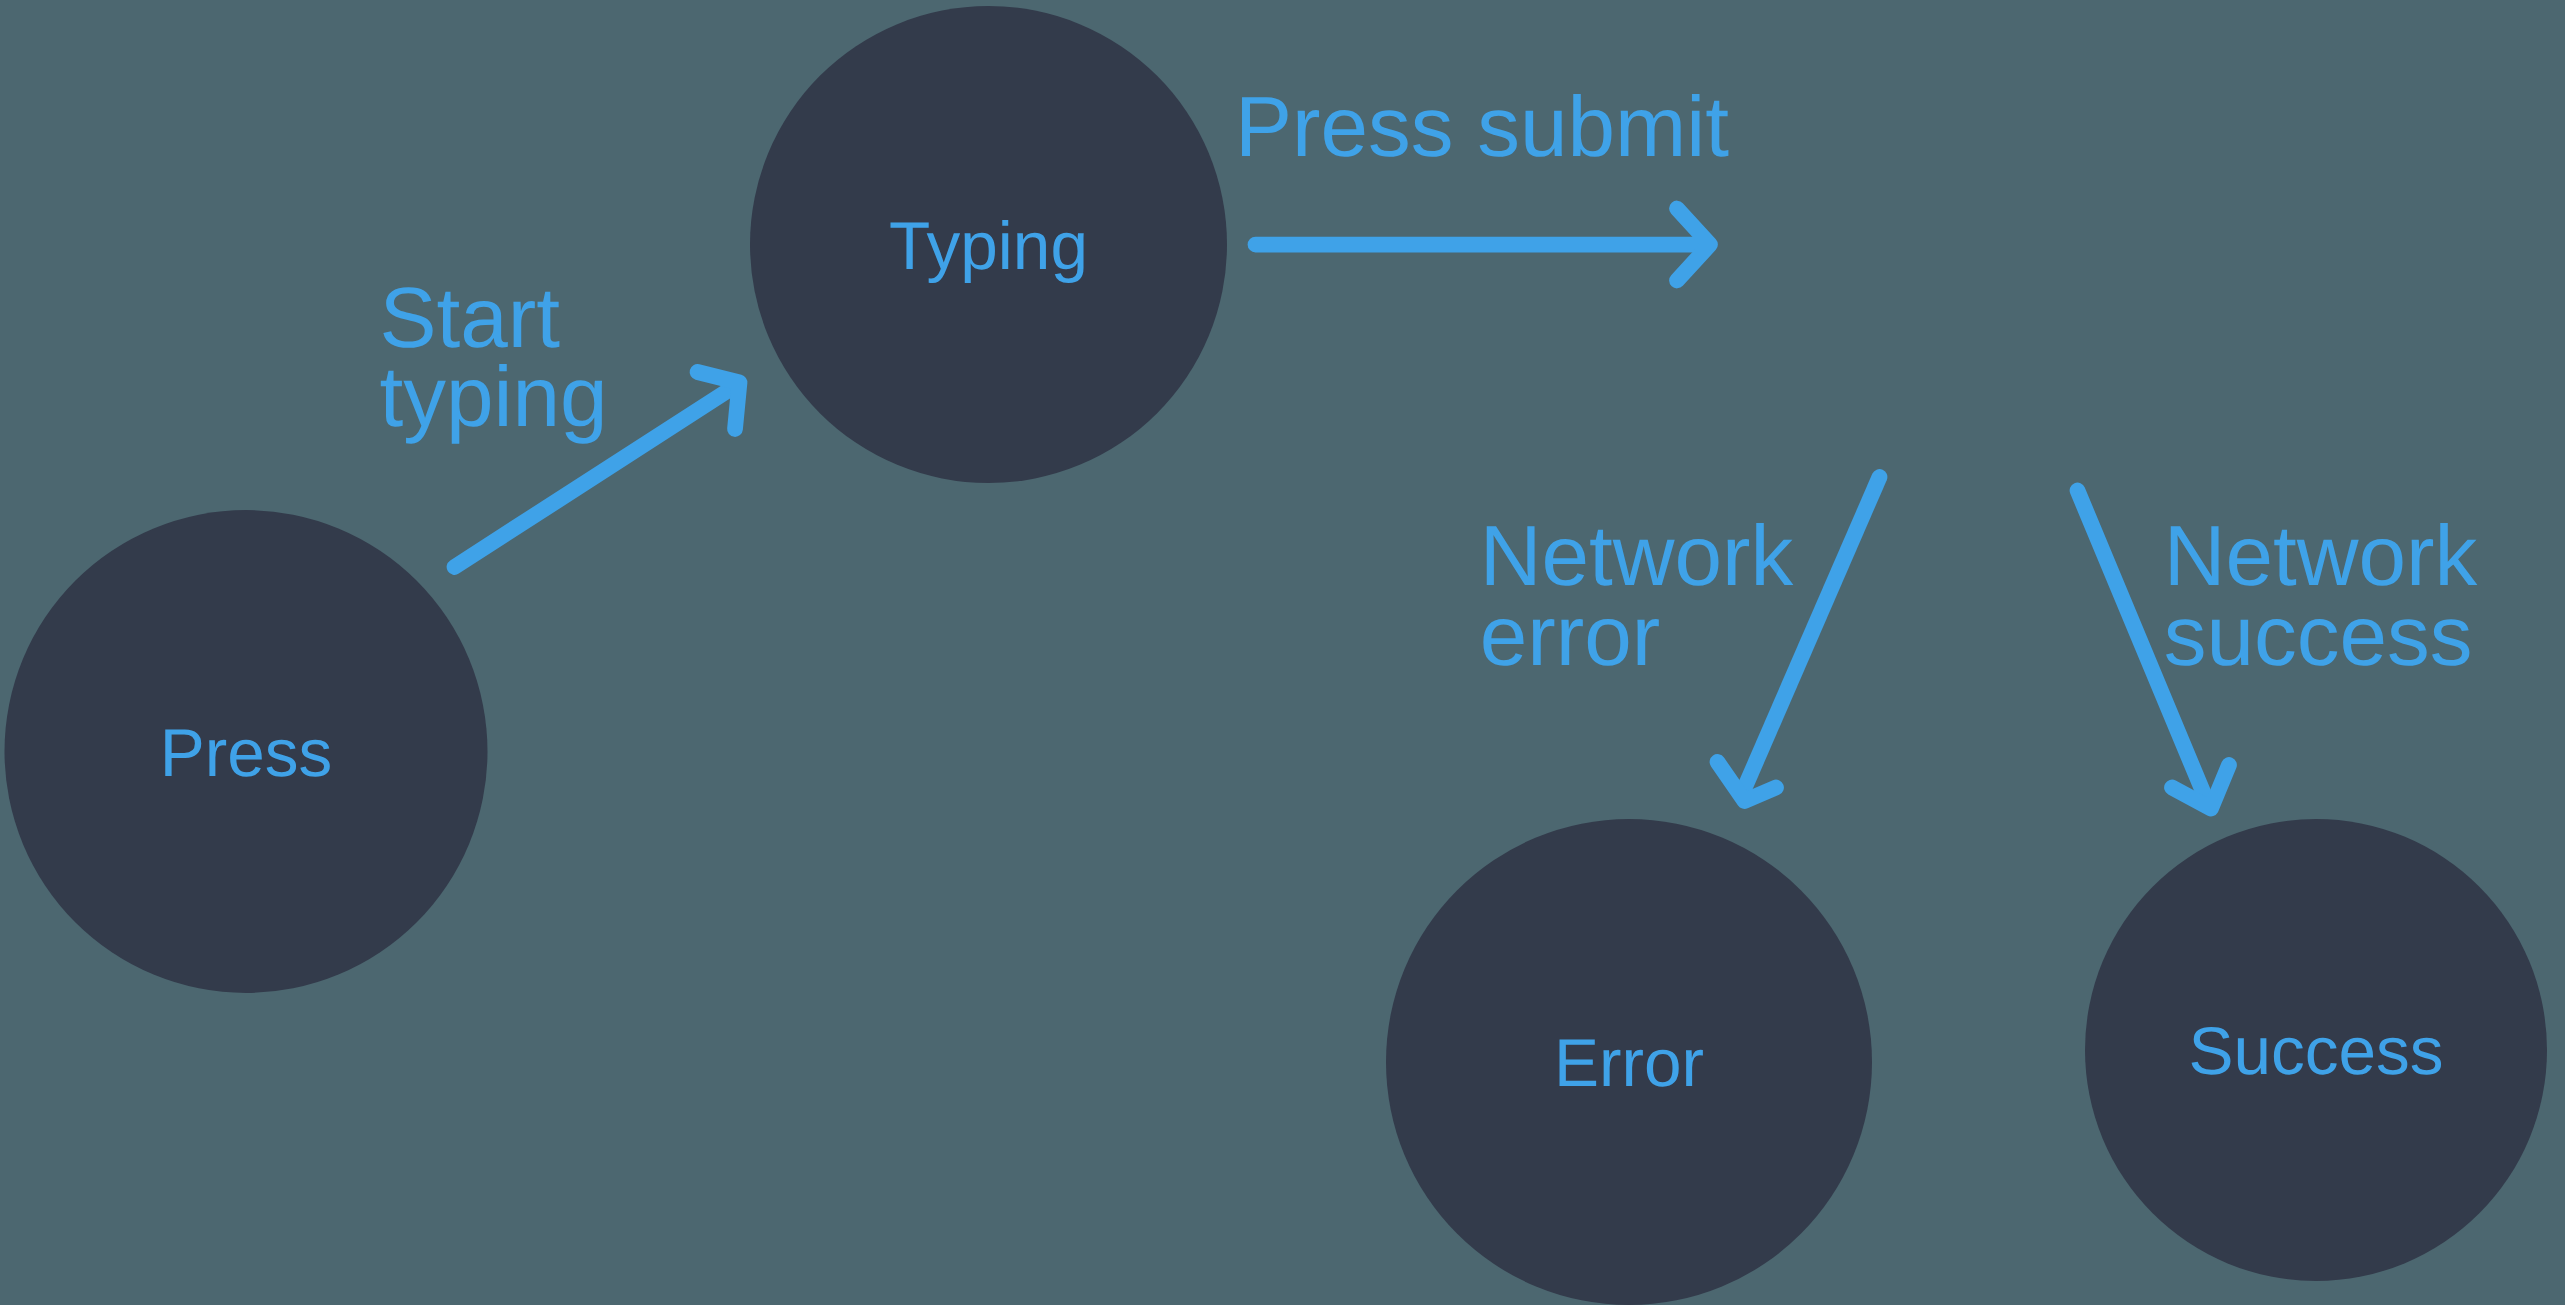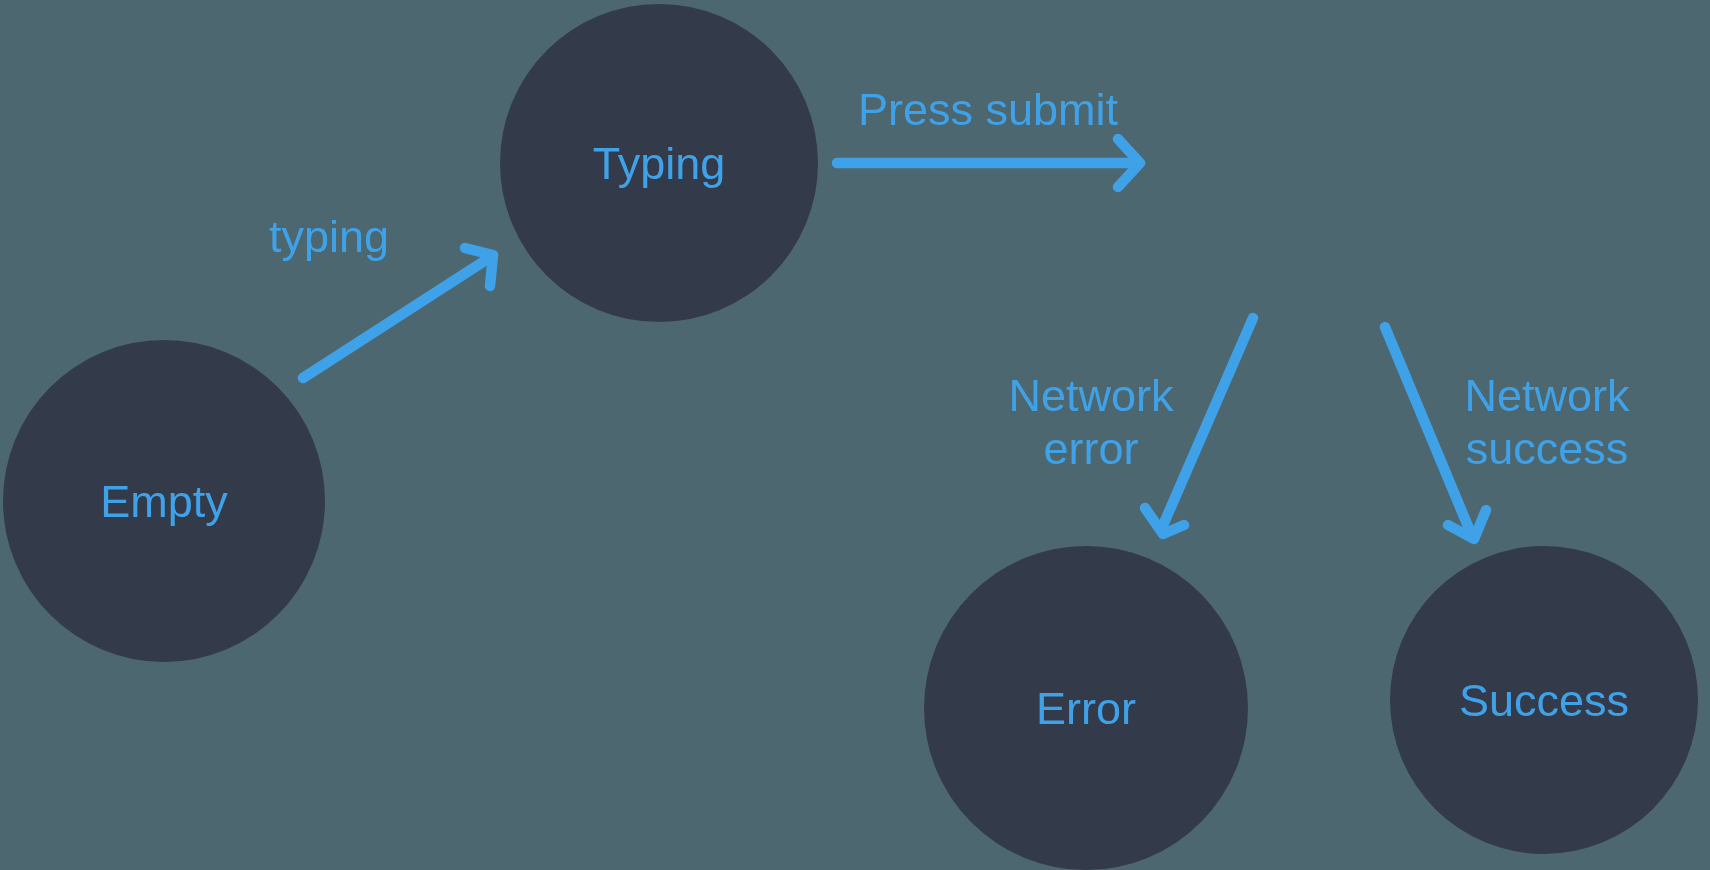--- a/index.html
+++ b/index.html
@@ -42,25 +42,23 @@
   .state-label{
     color:var(--accent);
     font-size:45px;
     line-height:1;
     white-space:nowrap;
   }
   .edge-label{
     position:absolute;
     transform:translateX(-50%);
     color:var(--accent);
-    font-size:45px;
+    font-size:57px;
     line-height:53px;
-    text-align:center;
     white-space:nowrap;
-    margin-top:24px;
   }
 </style>
 </head>
 <body>
 
 <div class="stage">
 
   <svg class="arrow-layer" viewBox="0 0 1710 870" xmlns="http://www.w3.org/2000/svg">
     <g>
       <path class="stroke" d="M303,378 L489,258"></path>
@@ -74,37 +72,38 @@
       <path class="stroke" d="M1253,318 L1161,530"></path>
       <polyline class="stroke" points="1145,508 1163,534 1184,525"></polyline>
     </g>
     <g>
       <path class="stroke" d="M1385,327 L1470,531"></path>
       <polyline class="stroke" points="1448,525 1474,539 1486,510"></polyline>
     </g>
   </svg>
 
   <div class="state" style="left:3px;   top:340px; width:322px; height:322px;">
-    <span class="state-label">Empty</span>
+    <span class="state-label">Press</span>
   </div>
 
   <div class="state" style="left:500px; top:4px;   width:318px; height:318px;">
     <span class="state-label">Typing</span>
   </div>
 
 
   <div class="state" style="left:924px; top:546px; width:324px; height:324px;">
     <span class="state-label">Error</span>
   </div>
 
   <div class="state" style="left:1390px; top:546px; width:308px; height:308px;">
     <span class="state-label">Success</span>
   </div>
 
   <div class="edge-label" style="left:329px; top:186px;">
+    <div>Start</div>
     <div>typing</div>
   </div>
 
   <div class="edge-label" style="left:988px; top:59px;">
     <div>Press submit</div>
   </div>
 
   <div class="edge-label" style="left:1091px; top:345px;">
     <div>Network</div>
     <div>error</div>

